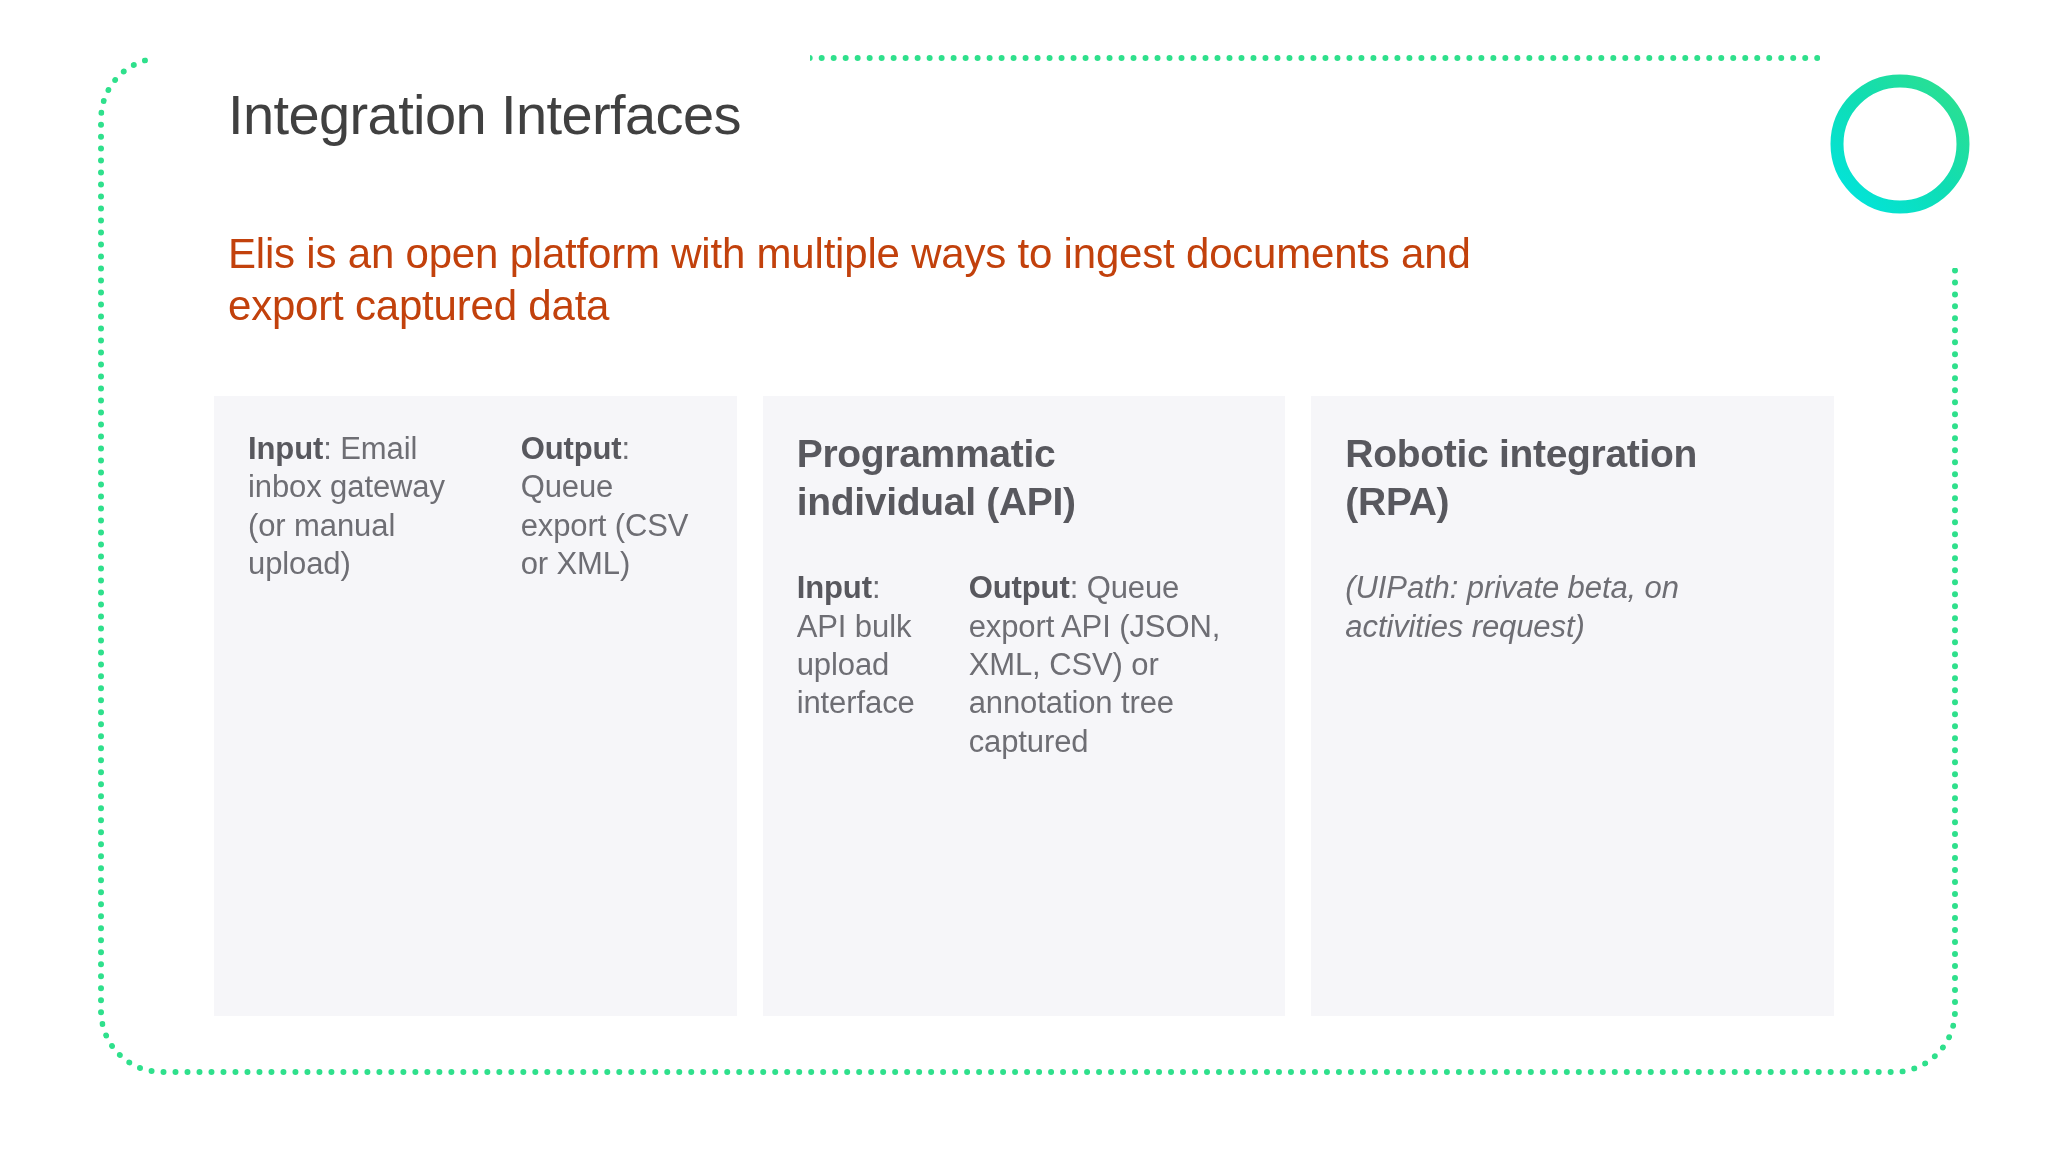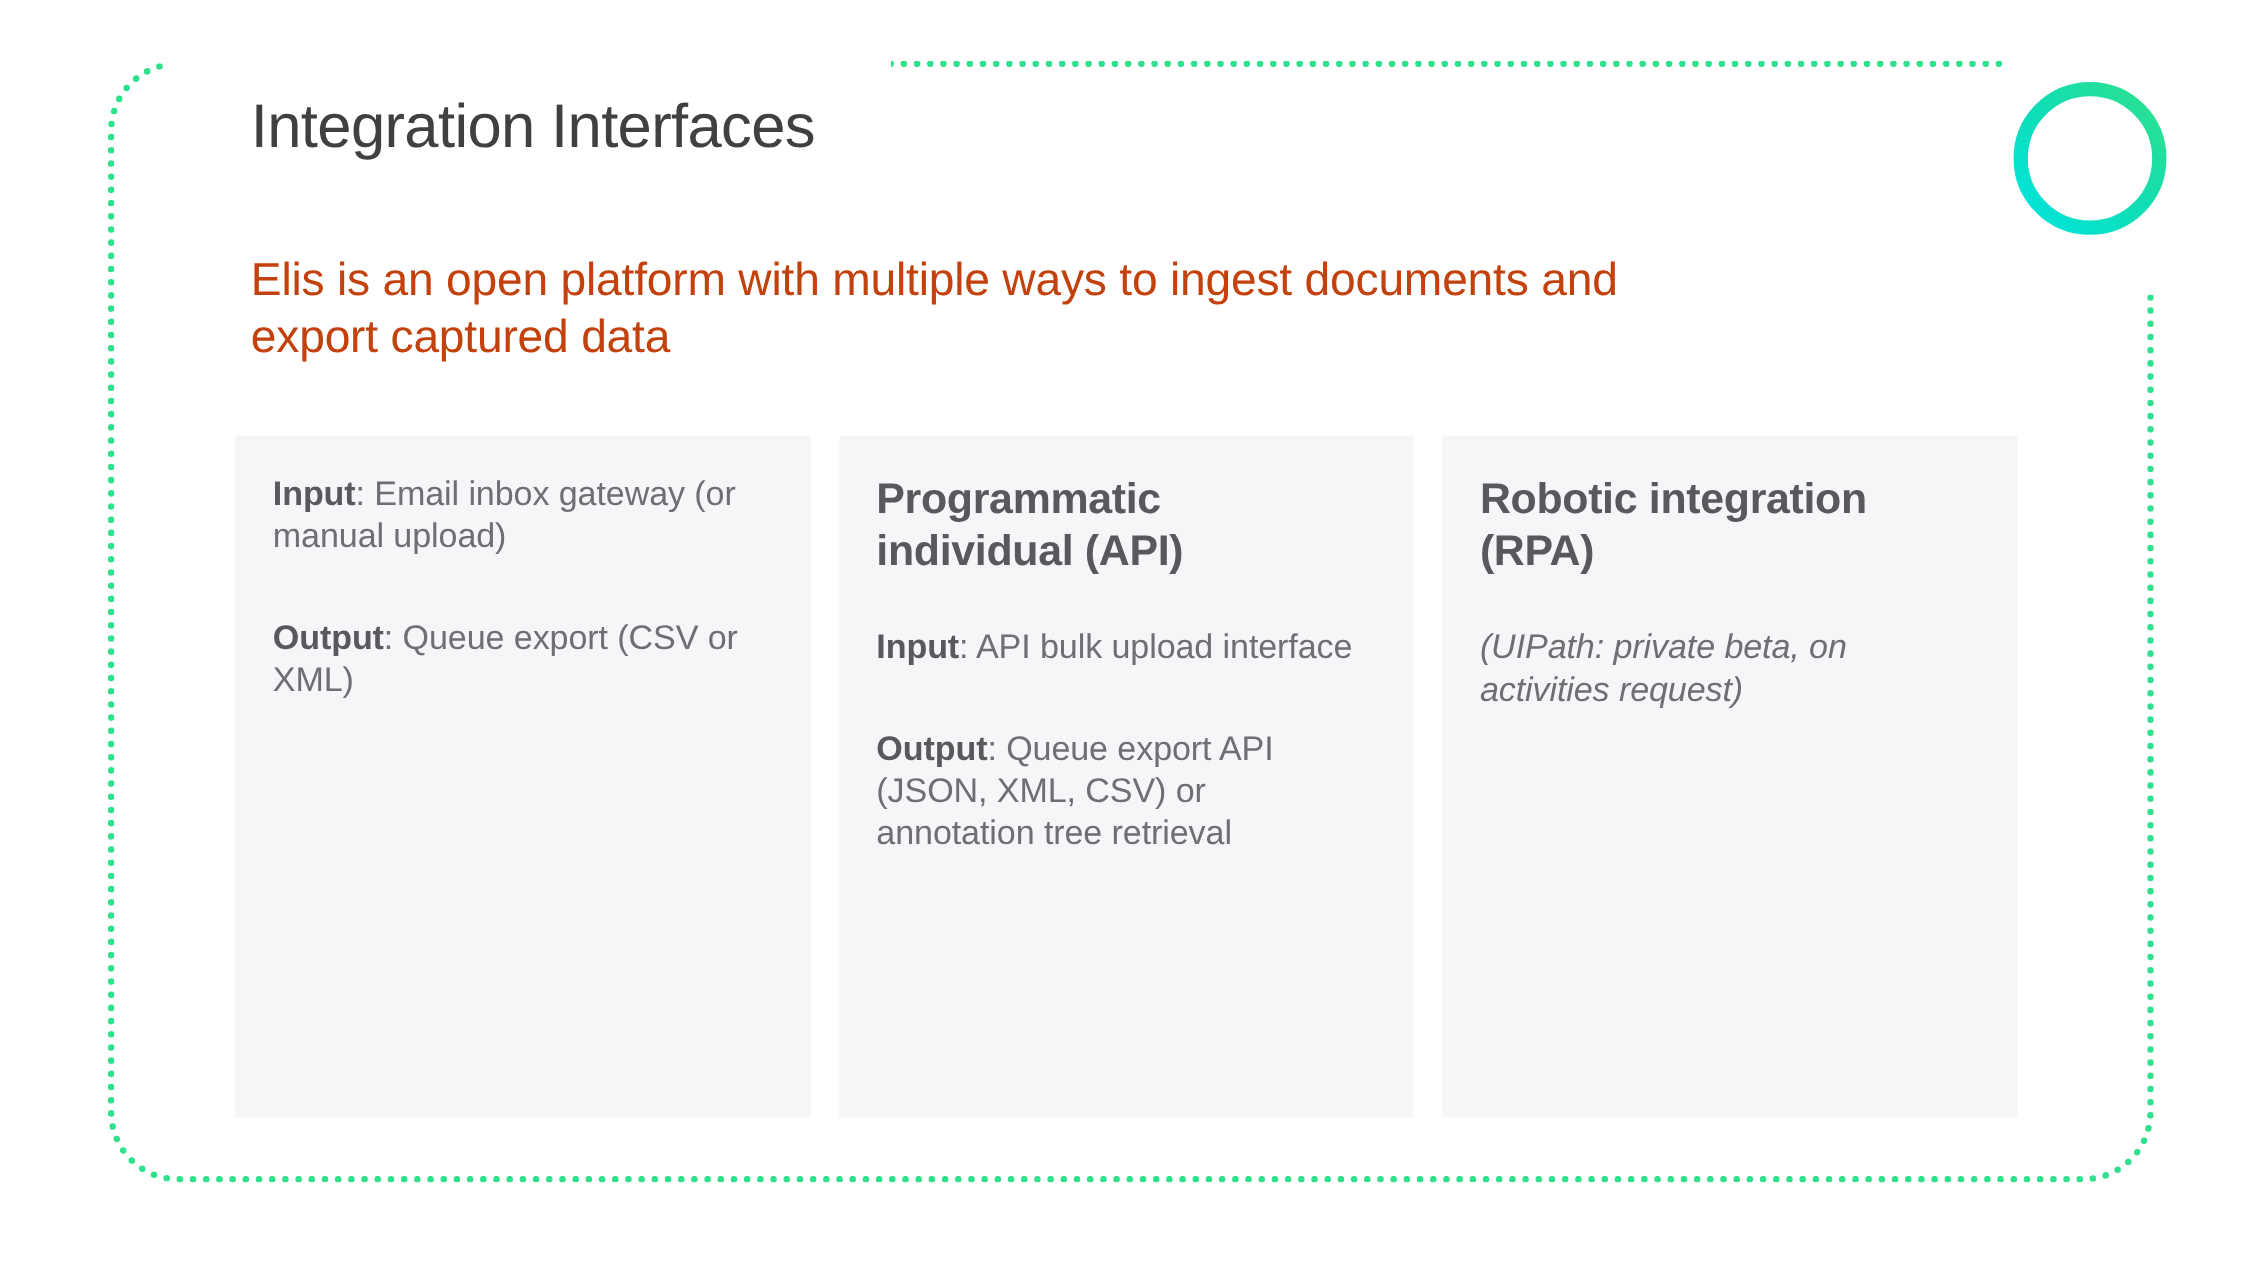--- a/index.html
+++ b/index.html
@@ -110,21 +110,21 @@
     font-size: 39px;
     font-weight: 700;
     color: #58585e;
     line-height: 1.22;
     letter-spacing: -0.3px;
     margin: 0 0 44px 0;
   }
 
   .card-body {
     display: flex;
-    flex-direction: column;
+    flex-direction: row;
     gap: 54px;
   }
 
   .card-para {
     font-size: 31px;
     line-height: 1.24;
     color: #6e6e74;
     letter-spacing: -0.1px;
     margin: 0;
   }
@@ -175,21 +175,21 @@
       </div>
     </section>
 
     <section class="card">
       <h2 class="card-title">Programmatic individual (API)</h2>
       <div class="card-body">
         <p class="card-para">
           <span class="lead">Input</span><span>: </span><span>API bulk upload interface</span>
         </p>
         <p class="card-para">
-          <span class="lead">Output</span><span>: </span><span>Queue export API (JSON, XML, CSV) or annotation tree retrieval</span>
+          <span class="lead">Output</span><span>: </span><span>Queue export API (JSON, XML, CSV) or annotation tree captured</span>
         </p>
       </div>
     </section>
 
     <section class="card">
       <h2 class="card-title">Robotic integration (RPA)</h2>
       <div class="card-body">
         <p class="card-para italic">
           <span class="lead"></span><span></span><span>(UIPath: private beta, on activities request)</span>
         </p>

